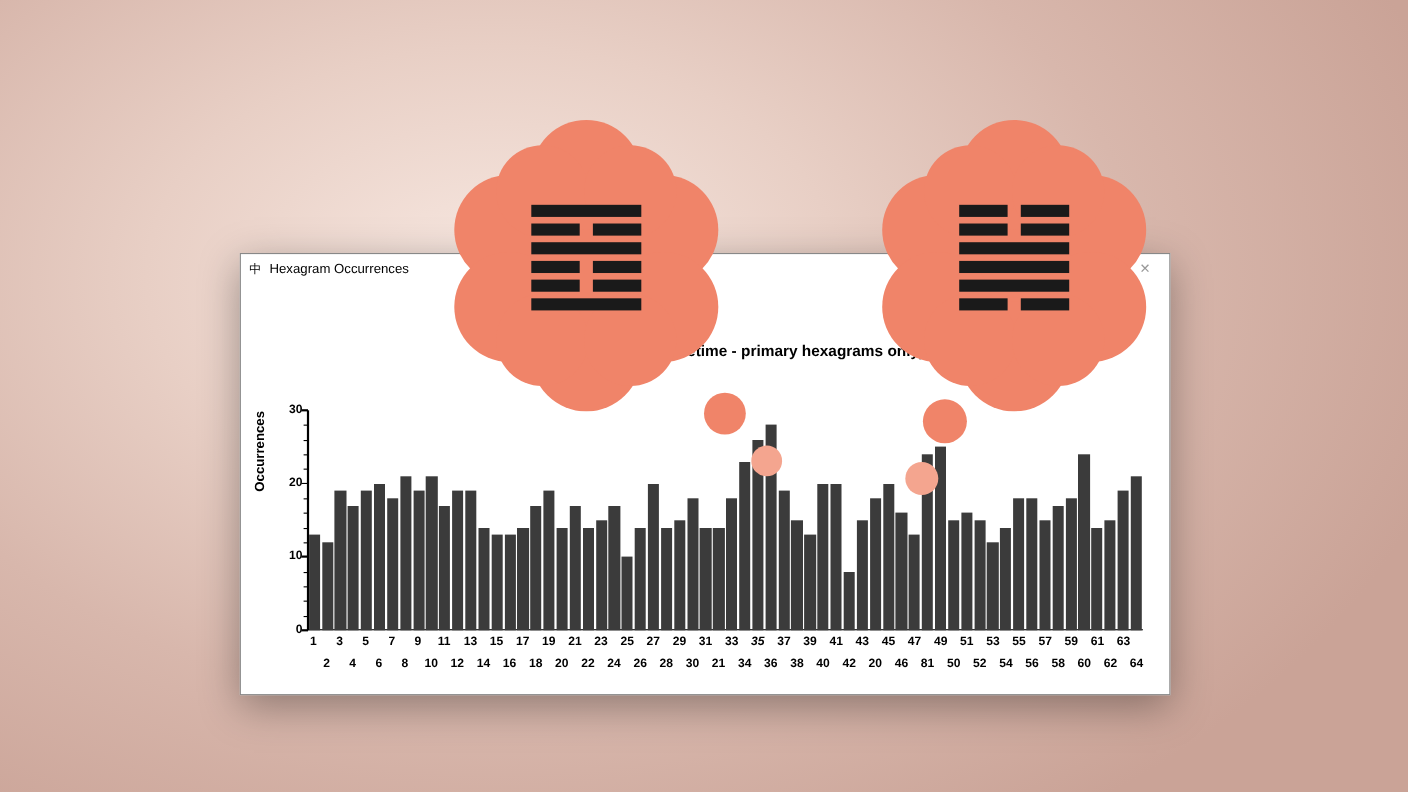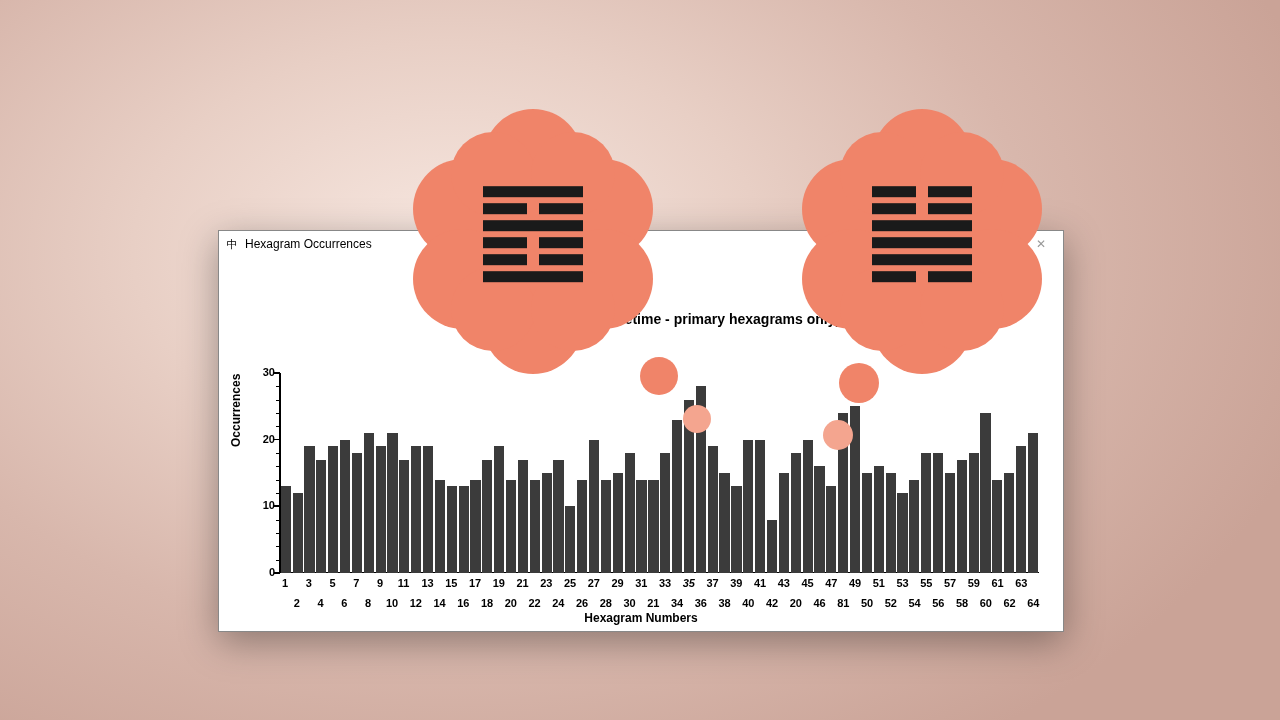--- a/index.html
+++ b/index.html
@@ -45,21 +45,20 @@
     <span>Hexagram Occurrences</span>
     <div class="win-controls">
       <div class="win-btn">–</div>
       <div class="win-btn">▢</div>
       <div class="win-btn">✕</div>
     </div>
   </div>
   <div class="chart-area">
     <div class="chart-title">Hexagram Occurrences (Lifetime -  primary hexagrams only)</div>
     <div class="y-label">Occurrences</div>
-    <div class="x-label">Hexagram Numbers</div>
     <div class="plot">
       <div class="axis-line y-axis"></div>
       <div class="axis-line x-axis"></div>
       <div id="yticks">
           <div class="tick y-tick-major" style="top: 199px;"></div>
           <div class="y-tick-label" style="top: 193px;">0</div>
           <div class="tick y-tick-major" style="top: 132.333px;"></div>
           <div class="y-tick-label" style="top: 126.333px;">10</div>
           <div class="tick y-tick-major" style="top: 65.6667px;"></div>
           <div class="y-tick-label" style="top: 59.6667px;">20</div>

